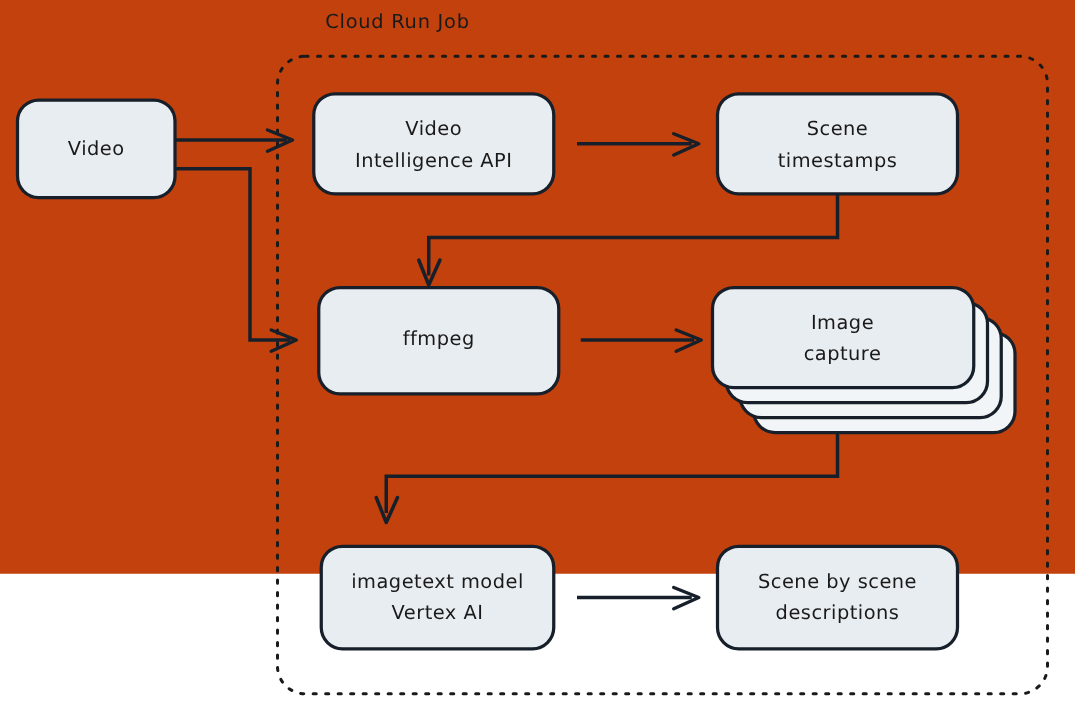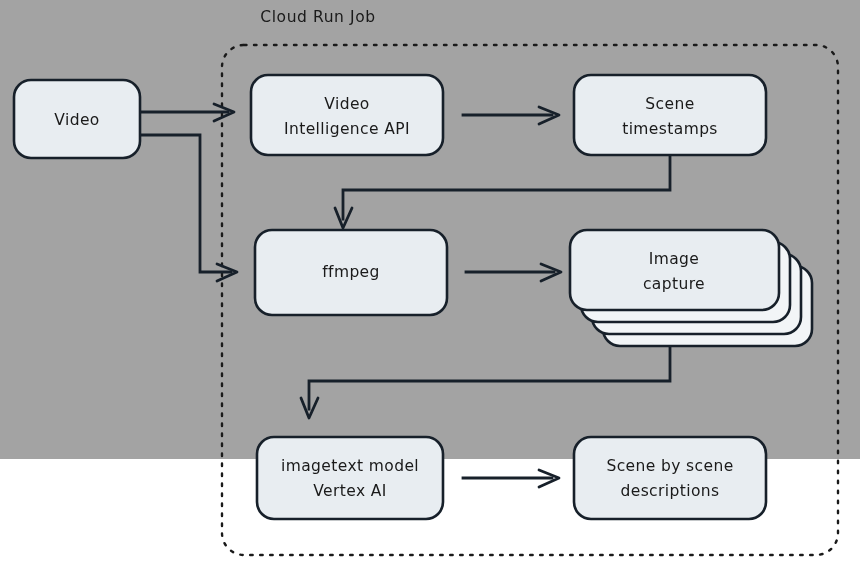--- a/index.html
+++ b/index.html
@@ -10,21 +10,21 @@
   body {
     width: 860px;
     height: 568px;
     overflow: hidden;
     font-family: "DejaVu Sans", sans-serif;
   }
   #diagram-root {
     position: relative;
     width: 860px;
     height: 459px;
-    background: #a3a3a3;
+    background: #c2410c;
   }
   svg.canvas {
     display: block;
     width: 860px;
     height: 568px;
   }
   .node-text {
     font-family: "DejaVu Sans", sans-serif;
     font-size: 15.5px;
     fill: #1a1a1a;

